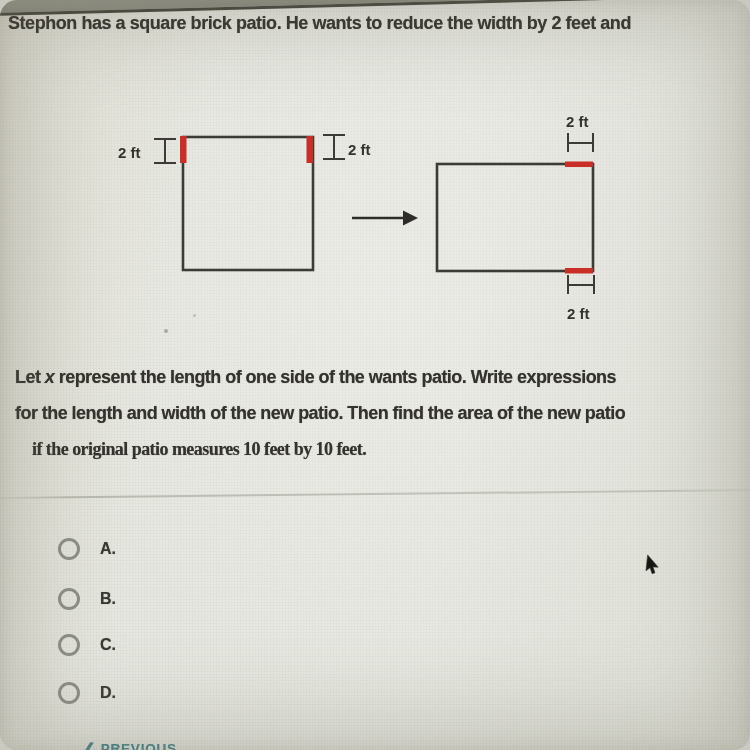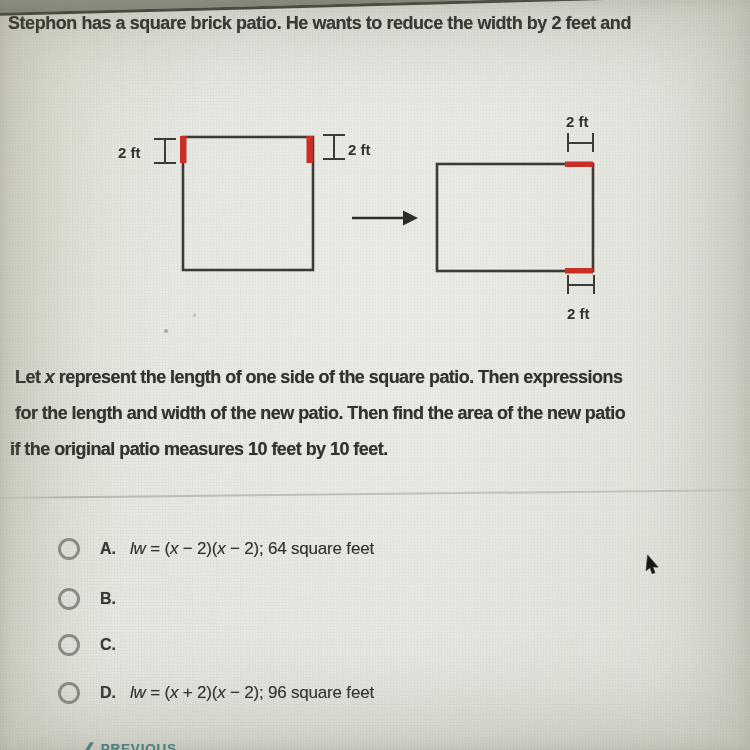--- a/index.html
+++ b/index.html
@@ -8,20 +8,21 @@
     width:750px;height:750px;
     overflow:hidden;
     font-family:"Liberation Sans", sans-serif;
     color:#33322d;
     background-color:#e6e7e0;
     background-image:
       linear-gradient(100deg, rgba(203,196,178,0.28), rgba(232,236,228,0) 26%, rgba(234,236,229,0.10) 60%, rgba(198,198,186,0.22)),
       radial-gradient(ellipse at 52% 38%, rgba(255,255,255,0.22), rgba(0,0,0,0) 65%),
       repeating-linear-gradient(0deg, rgba(138,138,126,0.055) 0 1px, rgba(0,0,0,0) 1px 3px),
       repeating-linear-gradient(90deg, rgba(138,138,126,0.055) 0 1px, rgba(0,0,0,0) 1px 3px);
+    border-radius: 17px;
   }
   .vignette{
     position:absolute;inset:0;pointer-events:none;
     box-shadow:inset 0 0 90px 18px rgba(108,106,90,0.30), inset 0 0 16px rgba(120,118,100,0.18);
   }
   .top-band{
     position:absolute;top:-9px;left:-6px;width:780px;height:22px;
     background:linear-gradient(180deg,#a3a499,#8d8e82);
     border-bottom:3px solid #45453c;
     transform:rotate(-1.5deg);
@@ -112,46 +113,44 @@
       <line x1="568" y1="175" x2="568" y2="194"></line>
       <line x1="594" y1="175" x2="594" y2="194"></line>
       <line x1="568" y1="185" x2="594" y2="185"></line>
     </g>
     <text x="567" y="219">2 ft</text>
   </svg>
 
   <div class="speck" style="left:164px;top:329px;width:4px;height:4px;background:rgba(108,108,98,0.5);"></div>
   <div class="speck" style="left:193px;top:314px;width:3px;height:3px;background:rgba(120,120,110,0.35);"></div>
 
-  <div class="txt para-line" style="left:15px;top:367px;"><span>Let </span><i>x</i><span> represent the length of one side of the square patio. Then expressions</span></div>
+  <div class="txt para-line" style="left:15px;top:367px;"><span>Let </span><i>x</i><span> represent the length of one side of the wants patio. Write expressions</span></div>
   <div class="txt para-line" style="left:15px;top:403px;">for the length and width of the new patio. Then find the area of the new patio</div>
-  <div class="txt para-line" style="left:10px;top:439px;">if the original patio measures 10 feet by 10 feet.</div>
+  <div class="txt para-line" style="left:32px;top:439px;font-family:Liberation Serif, serif;">if the original patio measures 10 feet by 10 feet.</div>
 
   <div class="divider"></div>
 
   <div class="opt" style="top:536px;">
     <span class="radio"></span>
     <span class="letter">A.</span>
-    <span class="formula"><i>lw</i><span> = (</span><i>x</i><span> − 2)(</span><i>x</i><span> − 2); 64 square feet</span></span>
   </div>
 
   <div class="opt" style="top:586px;">
     <span class="radio"></span>
     <span class="letter">B.</span>
   </div>
 
   <div class="opt" style="top:632px;">
     <span class="radio"></span>
     <span class="letter">C.</span>
   </div>
 
   <div class="opt" style="top:680px;">
     <span class="radio"></span>
     <span class="letter">D.</span>
-    <span class="formula"><i>lw</i><span> = (</span><i>x</i><span> + 2)(</span><i>x</i><span> − 2); 96 square feet</span></span>
   </div>
 
   <div class="footer-link"><span>❮</span><span> </span><span>PREVIOUS</span></div>
 
   <svg class="cursor" width="16" height="22" viewBox="0 0 16 22">
     <path d="M1.5,0.5 L1.5,16.5 L5.3,13 L7.9,18.8 L10.7,17.5 L8.1,11.9 L13.3,11.6 Z" fill="#161614" stroke="#3a3a36" stroke-width="0.6"></path>
   </svg>
 
   <div class="vignette"></div>
 </div>

